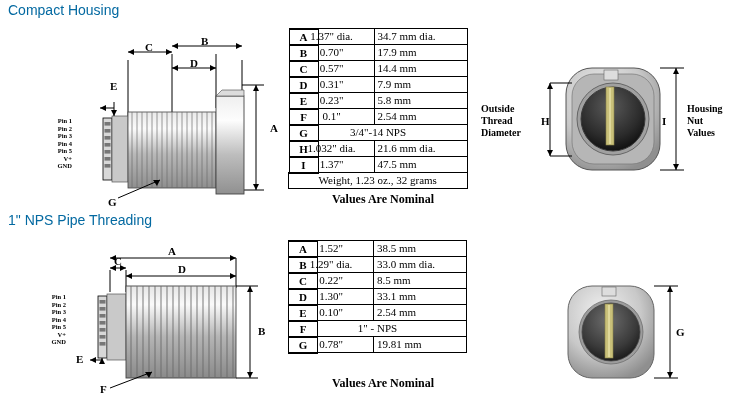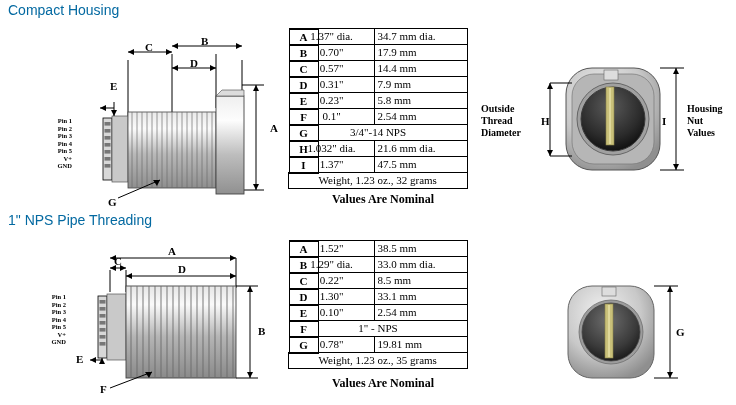--- a/index.html
+++ b/index.html
@@ -467,23 +467,20 @@
   </tr>
   <tr>
     <td class="lbl">F</td>
     <td class="span2" colspan="2">1" - NPS</td>
   </tr>
   <tr>
     <td class="lbl">G</td>
     <td class="v1">0.78"</td>
     <td class="v2">19.81 mm</td>
   </tr>
-  <tr>
-    <td class="span3" colspan="3">Weight, 1.23 oz., 35 grams</td>
-  </tr>
 </tbody>
   </table>
 <div class="values-nominal" id="vn2">Values Are Nominal</div>
 
 <div class="draw" style="left:520px;top:278px;width:200px;height:110px;">
   <svg width="200" height="110" viewBox="0 0 200 110">
     <defs>
       <radialGradient id="nutface2" cx="40%" cy="30%" r="75%">
         <stop offset="0%" stop-color="#f2f2f2"></stop>
         <stop offset="60%" stop-color="#c8c8c8"></stop>

